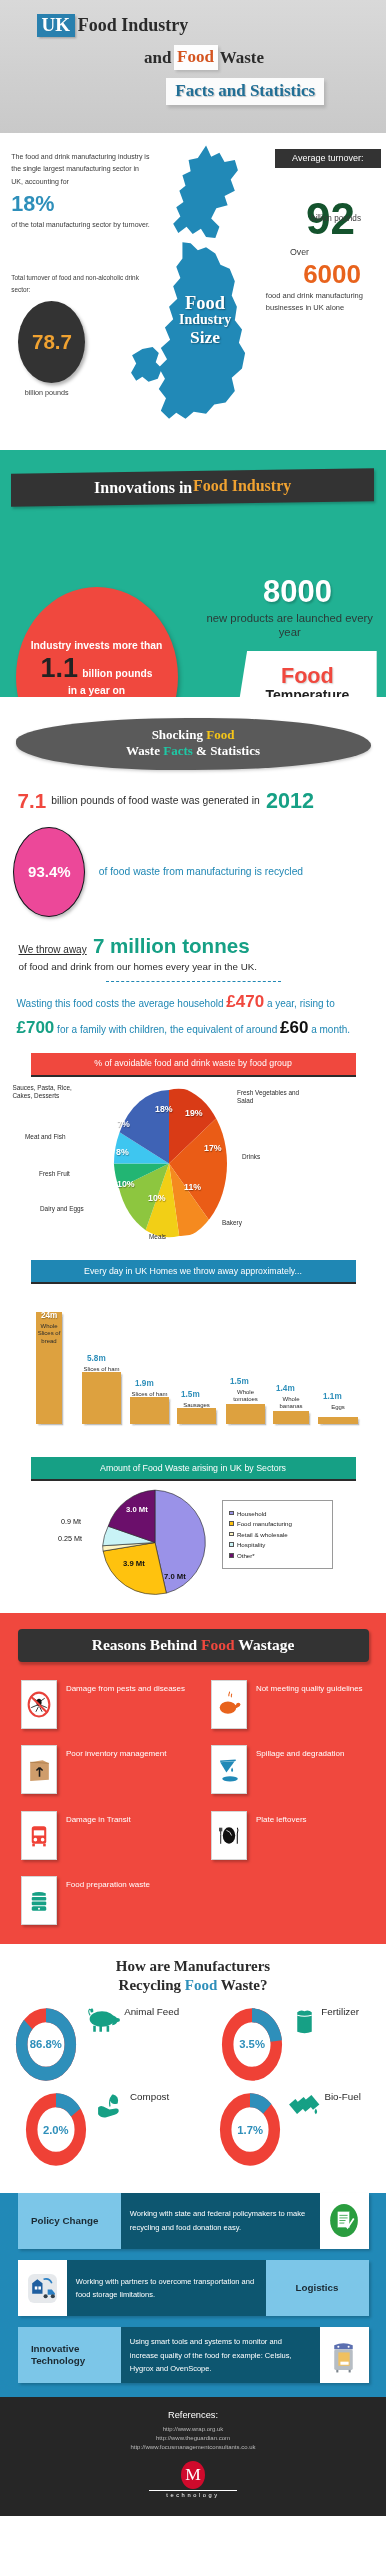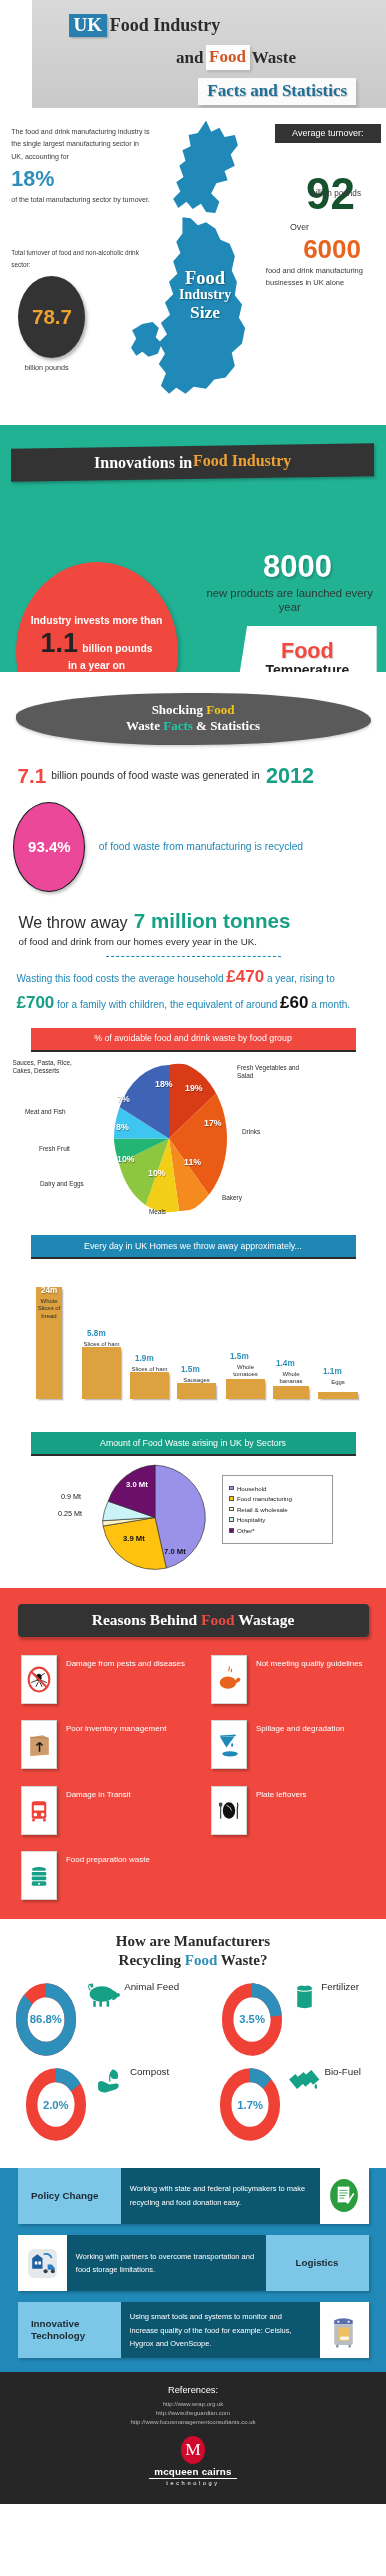--- a/index.html
+++ b/index.html
@@ -7,21 +7,21 @@
     width: 386px;
     font-family: "Liberation Sans", sans-serif;
     background: #ffffff;
     color: #333;
   }
   .page { width: 386px; position: relative; overflow: hidden; }
 
   
   .header {
     background: linear-gradient(180deg,#d9d9d9 0%,#cfcfcf 60%,#c9c9c9 100%);
-    height: 108px; position: relative; padding: 14.4px 0 0 0; margin-left: 32px;
+    height: 133px; position: relative; padding: 14.4px 0 0 0;
   }
   .title-line1 { margin-left: 37px; display: flex; align-items: center; font-family: "Liberation Serif", serif; }
   .uk-badge {
     background: #2980ae; color: #fff; font-weight: bold; font-size: 19px;
     padding: 1px 4.6px 2.6px 4.6px; font-family: "Liberation Serif", serif;
     box-shadow: 1.5px 1.5px 2.1px rgba(0,0,0,.28); line-height: 1;
   }
   .t-dark { color: #2b2b2b; font-size: 18px; font-weight: bold; font-family: "Liberation Serif", serif; margin-left: 3.1px; }
   .title-line2 { margin-left: 144px; margin-top: 8.2px; display: flex; align-items: center; font-family: "Liberation Serif", serif; }
   .t-and { color: #2b2b2b; font-size: 17px; font-weight: bold; }
@@ -115,21 +115,21 @@
   .t71 { font-size: 10.3px; color: #2b2b2b; line-height: 1.22; margin-left: 5.2px; }
   .n2012 { font-size: 21.6px; color: #16a085; font-weight: bold; margin-left: 6.2px; }
 
   .row934 { display: flex; align-items: center; margin: 12.4px 0 0 13.4px; }
   .oval-blue { width: 72px; height: 90px; border-radius: 50%; background: #ec4899; border: 1.5px solid #12181c;
                display: flex; align-items: center; justify-content: center; box-shadow: 1.5px 2.1px 3.1px rgba(0,0,0,.25); }
   .oval-blue span { color: #fff; font-size: 15px; font-weight: bold; }
   .t934 { font-size: 10.3px; color: #1f87b4; line-height: 1.35; margin-left: 13.4px; }
 
   .line7m { margin: 17.5px 0 0 18.5px; display: flex; align-items: baseline; }
-  .t7a { font-size: 16px; color: #2b2b2b; }
+  .t7a { font-size: 10px; color: #2b2b2b; text-decoration: underline; }
   .n7m { font-size: 20.6px; color: #16a085; font-weight: bold; margin-left: 6.2px; }
   .line7b { margin: 3.1px 0 0 18.5px; font-size: 9.8px; color: #2b2b2b; }
   .dashline { border-top: 0.5px dashed #1f87b4; width: 175px; margin: 8.2px auto 0 auto; }
 
   .costblock { margin: 7.2px 11.3px 0 16.5px; font-size: 10px; color: #1f87b4; line-height: 1.55; }
   .costblock .r470 { color: #f0483e; font-size: 17px; font-weight: bold; }
   .costblock .g700 { color: #16a085; font-size: 17px; font-weight: bold; }
   .costblock .k60 { color: #111; font-size: 17px; font-weight: bold; }
 
   .redbar { margin: 11.3px auto 0 auto; width: 325px; background: #f0483e; color: #fff; text-align: center;
@@ -713,20 +713,19 @@
   </div>
 
   <div class="footer">
     <div class="ref-title">References:</div>
     <div class="ref-link">http://www.wrap.org.uk</div>
     <div class="ref-link">http://www.theguardian.com</div>
     <div class="ref-link">http://www.focusmanagementconsultants.co.uk</div>
 
     <div class="logo-wrap">
       <div class="logo-m">M</div>
-      <div class="logo-name">mcqueen cairns</div>
       <div class="logo-rule"></div>
       <div class="logo-sub">technology</div>
     </div>
   </div>
 
 </div>
 
 
 </body></html>

